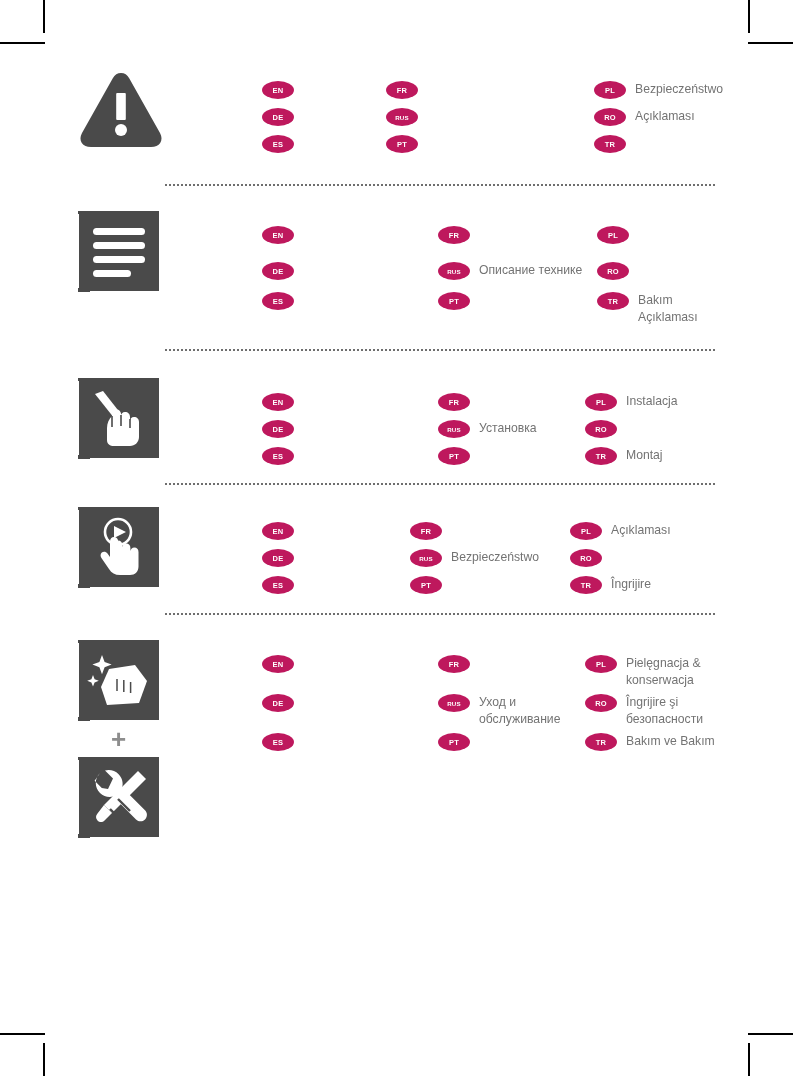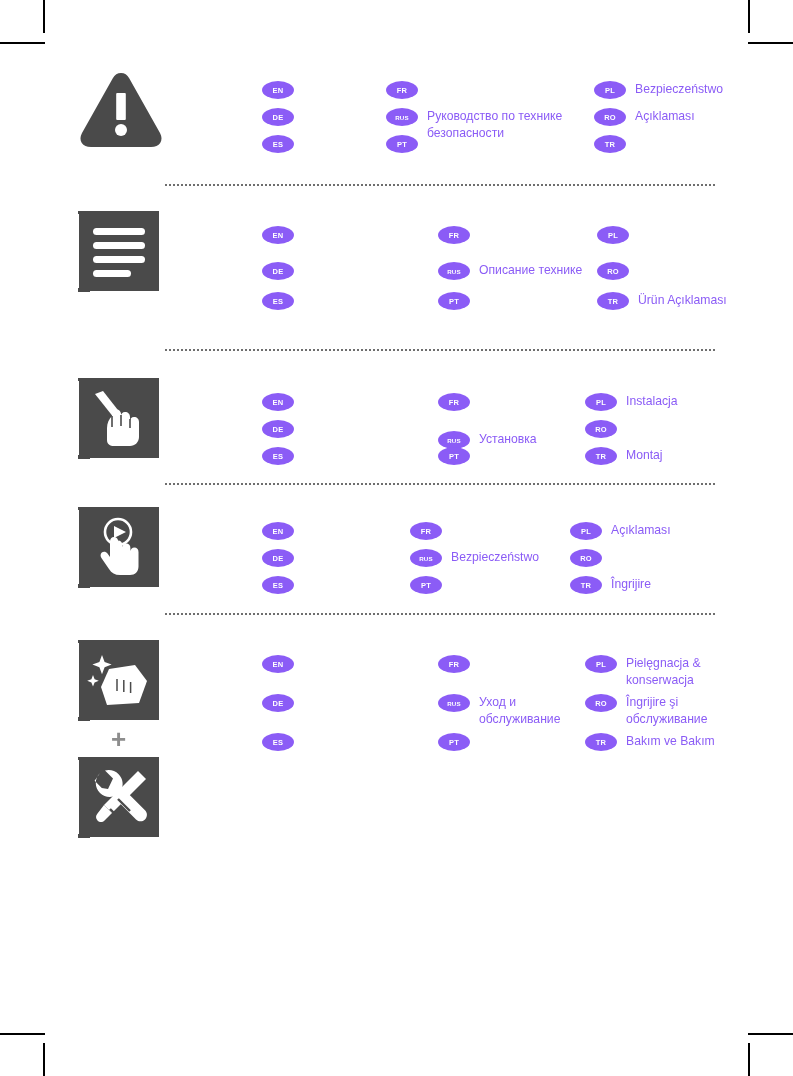--- a/index.html
+++ b/index.html
@@ -113,36 +113,36 @@
   .lang-cell {
     position: absolute;
     display: flex;
     align-items: flex-start;
   }
   .badge {
     flex: 0 0 auto;
     width: 32px;
     height: 18px;
     border-radius: 50%;
-    background: #8b5cf6;
+    background: #be185d;
     color: #ffffff;
     font-size: 7.5px;
     font-weight: bold;
     letter-spacing: 0.2px;
     display: flex;
     align-items: center;
     justify-content: center;
     margin-top: 1px;
   }
   .badge.rus { font-size: 6.2px; }
   .lang-text {
     margin-left: 9px;
     font-size: 12.2px;
     line-height: 16.5px;
-    color: #8b5cf6;
+    color: #737373;
     white-space: pre-line;
     padding-top: 1px;
   }
 
   
   .dots {
     position: absolute;
     left: 165px;
     width: 550px;
     height: 2px;
@@ -185,22 +185,20 @@
       <div class="lang-cell" style="left:80px;  top:68px;">
         <span class="badge">ES</span>
         <span class="lang-text"></span>
       </div>
       <div class="lang-cell" style="left:204px; top:14px;">
         <span class="badge">FR</span>
         <span class="lang-text"></span>
       </div>
       <div class="lang-cell" style="left:204px; top:41px;">
         <span class="badge rus">RUS</span>
-        <span class="lang-text">Руководство по технике
-безопасности</span>
       </div>
       <div class="lang-cell" style="left:204px; top:68px;">
         <span class="badge">PT</span>
         <span class="lang-text"></span>
       </div>
       <div class="lang-cell" style="left:412px; top:14px;">
         <span class="badge">PL</span>
         <span class="lang-text">Bezpieczeństwo</span>
       </div>
       <div class="lang-cell" style="left:412px; top:41px;">
@@ -257,21 +255,21 @@
       <div class="lang-cell" style="left:415px; top:14px;">
         <span class="badge">PL</span>
         <span class="lang-text"></span>
       </div>
       <div class="lang-cell" style="left:415px; top:50px;">
         <span class="badge">RO</span>
         <span class="lang-text"></span>
       </div>
       <div class="lang-cell" style="left:415px; top:80px;">
         <span class="badge">TR</span>
-        <span class="lang-text">Ürün Açıklaması</span>
+        <span class="lang-text">Bakım Açıklaması</span>
       </div>
     </div>
   </div>
 
   <div class="dots" style="top:349px;"></div>
 
   <div class="section" id="sec-install" style="top:378px;">
     <div class="icon-col">
       <div class="tile">
         <div class="tile-inner">
@@ -300,21 +298,21 @@
         <span class="lang-text"></span>
       </div>
       <div class="lang-cell" style="left:80px;  top:68px;">
         <span class="badge">ES</span>
         <span class="lang-text"></span>
       </div>
       <div class="lang-cell" style="left:256px; top:14px;">
         <span class="badge">FR</span>
         <span class="lang-text"></span>
       </div>
-      <div class="lang-cell" style="left:256px; top:52px;">
+      <div class="lang-cell" style="left:256px; top:41px;">
         <span class="badge rus">RUS</span>
         <span class="lang-text">Установка</span>
       </div>
       <div class="lang-cell" style="left:256px; top:68px;">
         <span class="badge">PT</span>
         <span class="lang-text"></span>
       </div>
       <div class="lang-cell" style="left:403px; top:14px;">
         <span class="badge">PL</span>
         <span class="lang-text">Instalacja</span>
@@ -462,21 +460,21 @@
         <span class="badge">PT</span>
         <span class="lang-text"></span>
       </div>
       <div class="lang-cell" style="left:403px; top:14px;">
         <span class="badge">PL</span>
         <span class="lang-text">Pielęgnacja &amp;
 konserwacja</span>
       </div>
       <div class="lang-cell" style="left:403px; top:53px;">
         <span class="badge">RO</span>
-        <span class="lang-text">Îngrijire şi обслуживание</span>
+        <span class="lang-text">Îngrijire şi безопасности</span>
       </div>
       <div class="lang-cell" style="left:403px; top:92px;">
         <span class="badge">TR</span>
         <span class="lang-text">Bakım ve Bakım</span>
       </div>
     </div>
   </div>
 
 </div>
 

